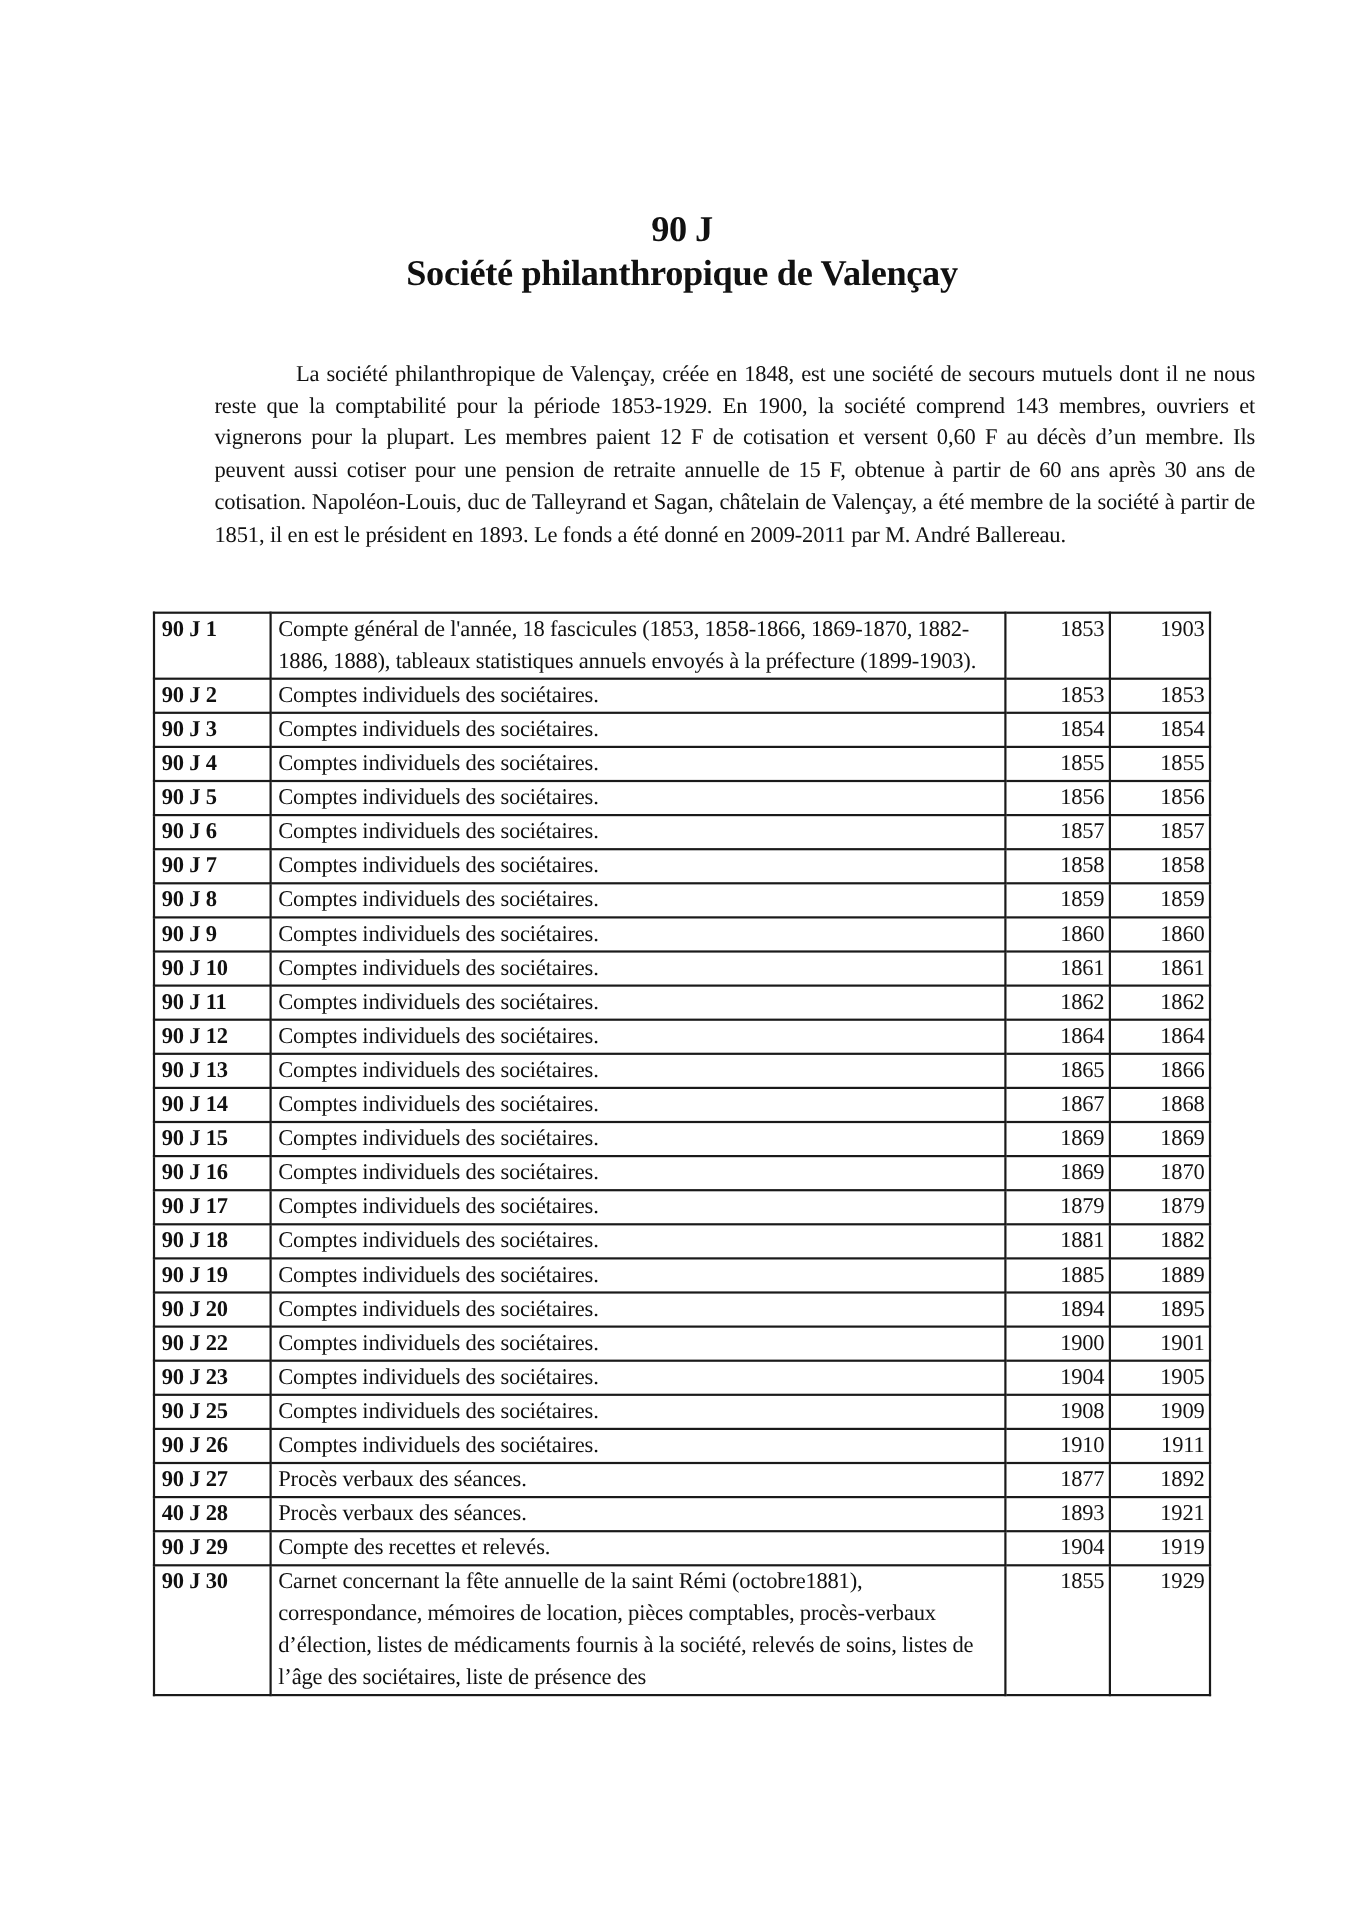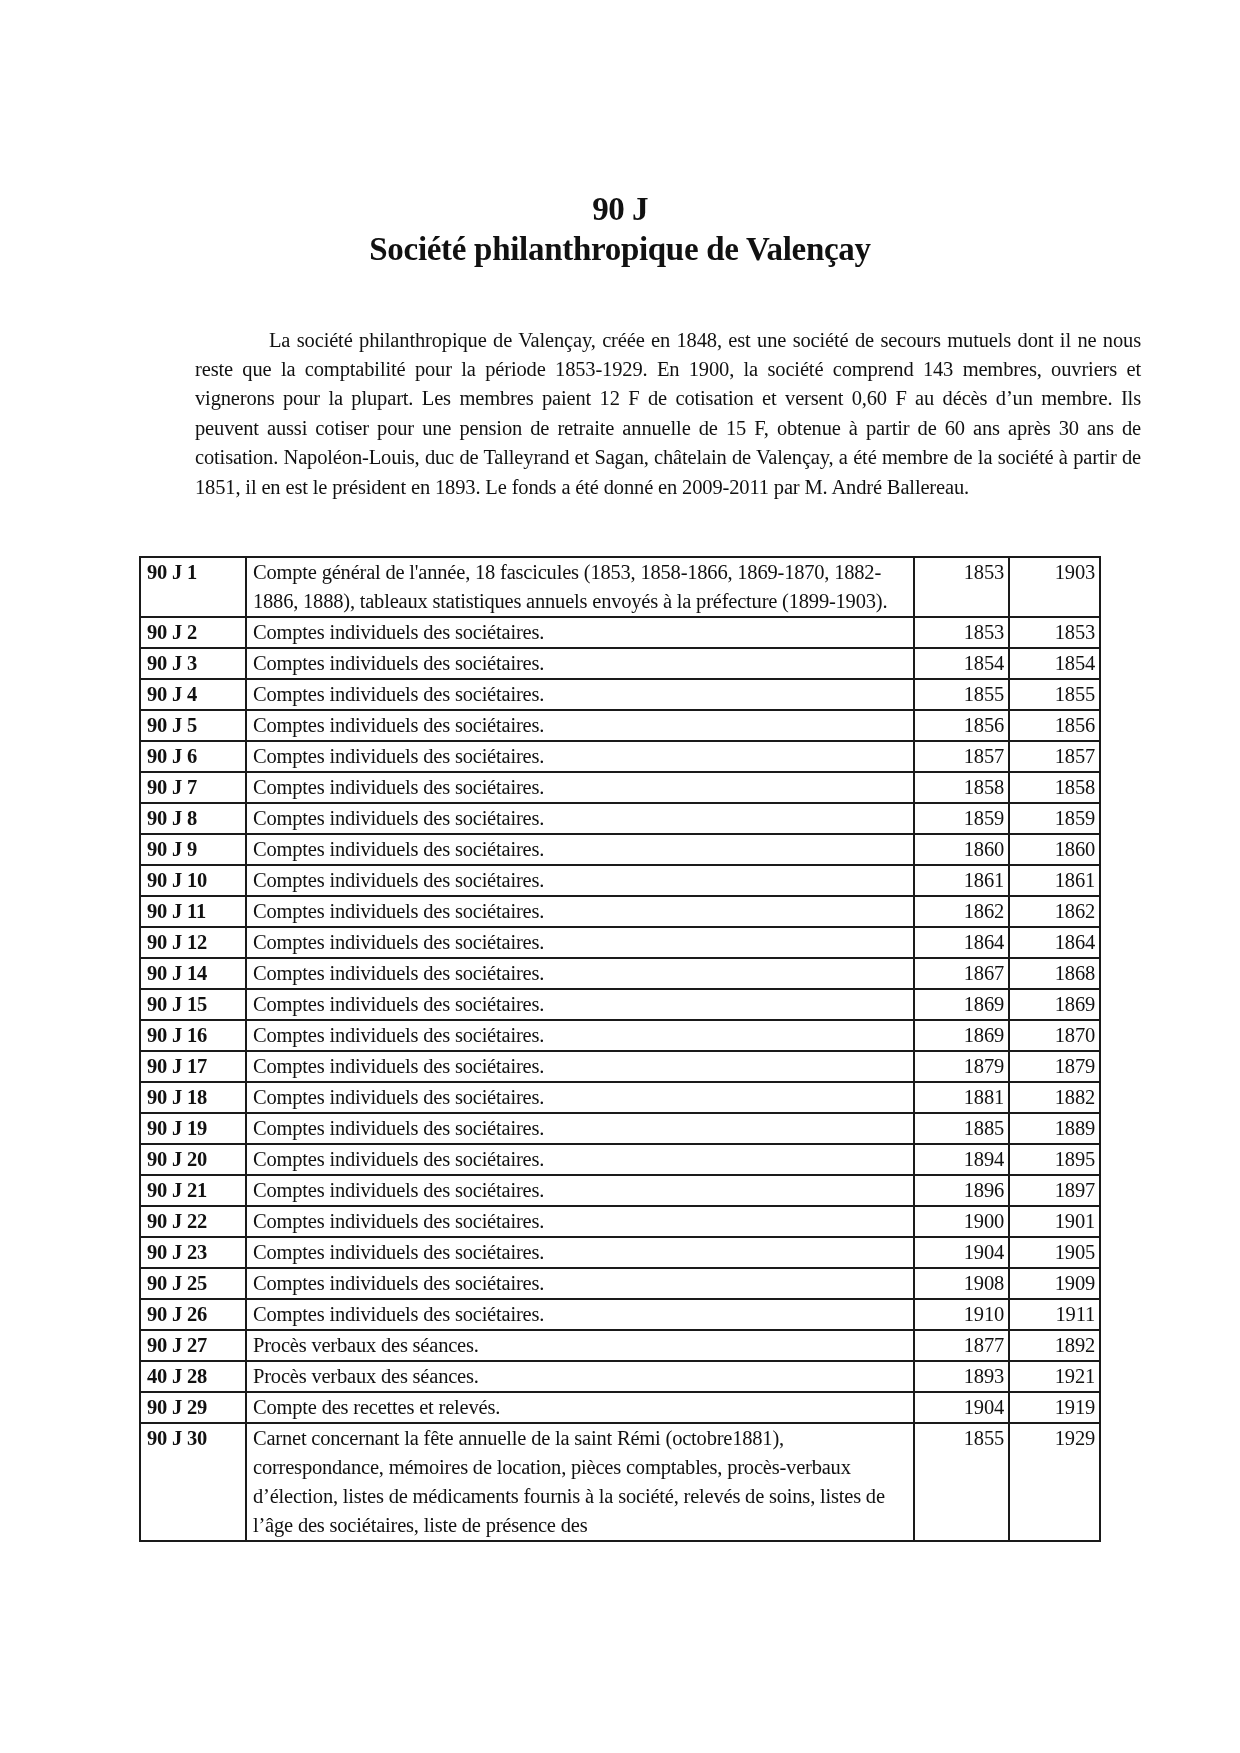--- a/index.html
+++ b/index.html
@@ -109,20 +109,26 @@
         <td class="y1">1862</td>
         <td class="y2">1862</td>
       </tr>
       <tr>
         <td class="cote">90 J 12</td>
         <td class="desc">Comptes individuels des sociétaires.</td>
         <td class="y1">1864</td>
         <td class="y2">1864</td>
       </tr>
       <tr>
+        <td class="cote">90 J 13</td>
+        <td class="desc">Comptes individuels des sociétaires.</td>
+        <td class="y1">1865</td>
+        <td class="y2">1866</td>
+      </tr>
+      <tr>
         <td class="cote">90 J 14</td>
         <td class="desc">Comptes individuels des sociétaires.</td>
         <td class="y1">1867</td>
         <td class="y2">1868</td>
       </tr>
       <tr>
         <td class="cote">90 J 15</td>
         <td class="desc">Comptes individuels des sociétaires.</td>
         <td class="y1">1869</td>
         <td class="y2">1869</td>
@@ -149,26 +155,20 @@
         <td class="cote">90 J 19</td>
         <td class="desc">Comptes individuels des sociétaires.</td>
         <td class="y1">1885</td>
         <td class="y2">1889</td>
       </tr>
       <tr>
         <td class="cote">90 J 20</td>
         <td class="desc">Comptes individuels des sociétaires.</td>
         <td class="y1">1894</td>
         <td class="y2">1895</td>
-      </tr>
-      <tr>
-        <td class="cote">90 J 21</td>
-        <td class="desc">Comptes individuels des sociétaires.</td>
-        <td class="y1">1896</td>
-        <td class="y2">1897</td>
       </tr>
       <tr>
         <td class="cote">90 J 22</td>
         <td class="desc">Comptes individuels des sociétaires.</td>
         <td class="y1">1900</td>
         <td class="y2">1901</td>
       </tr>
       <tr>
         <td class="cote">90 J 23</td>
         <td class="desc">Comptes individuels des sociétaires.</td>

